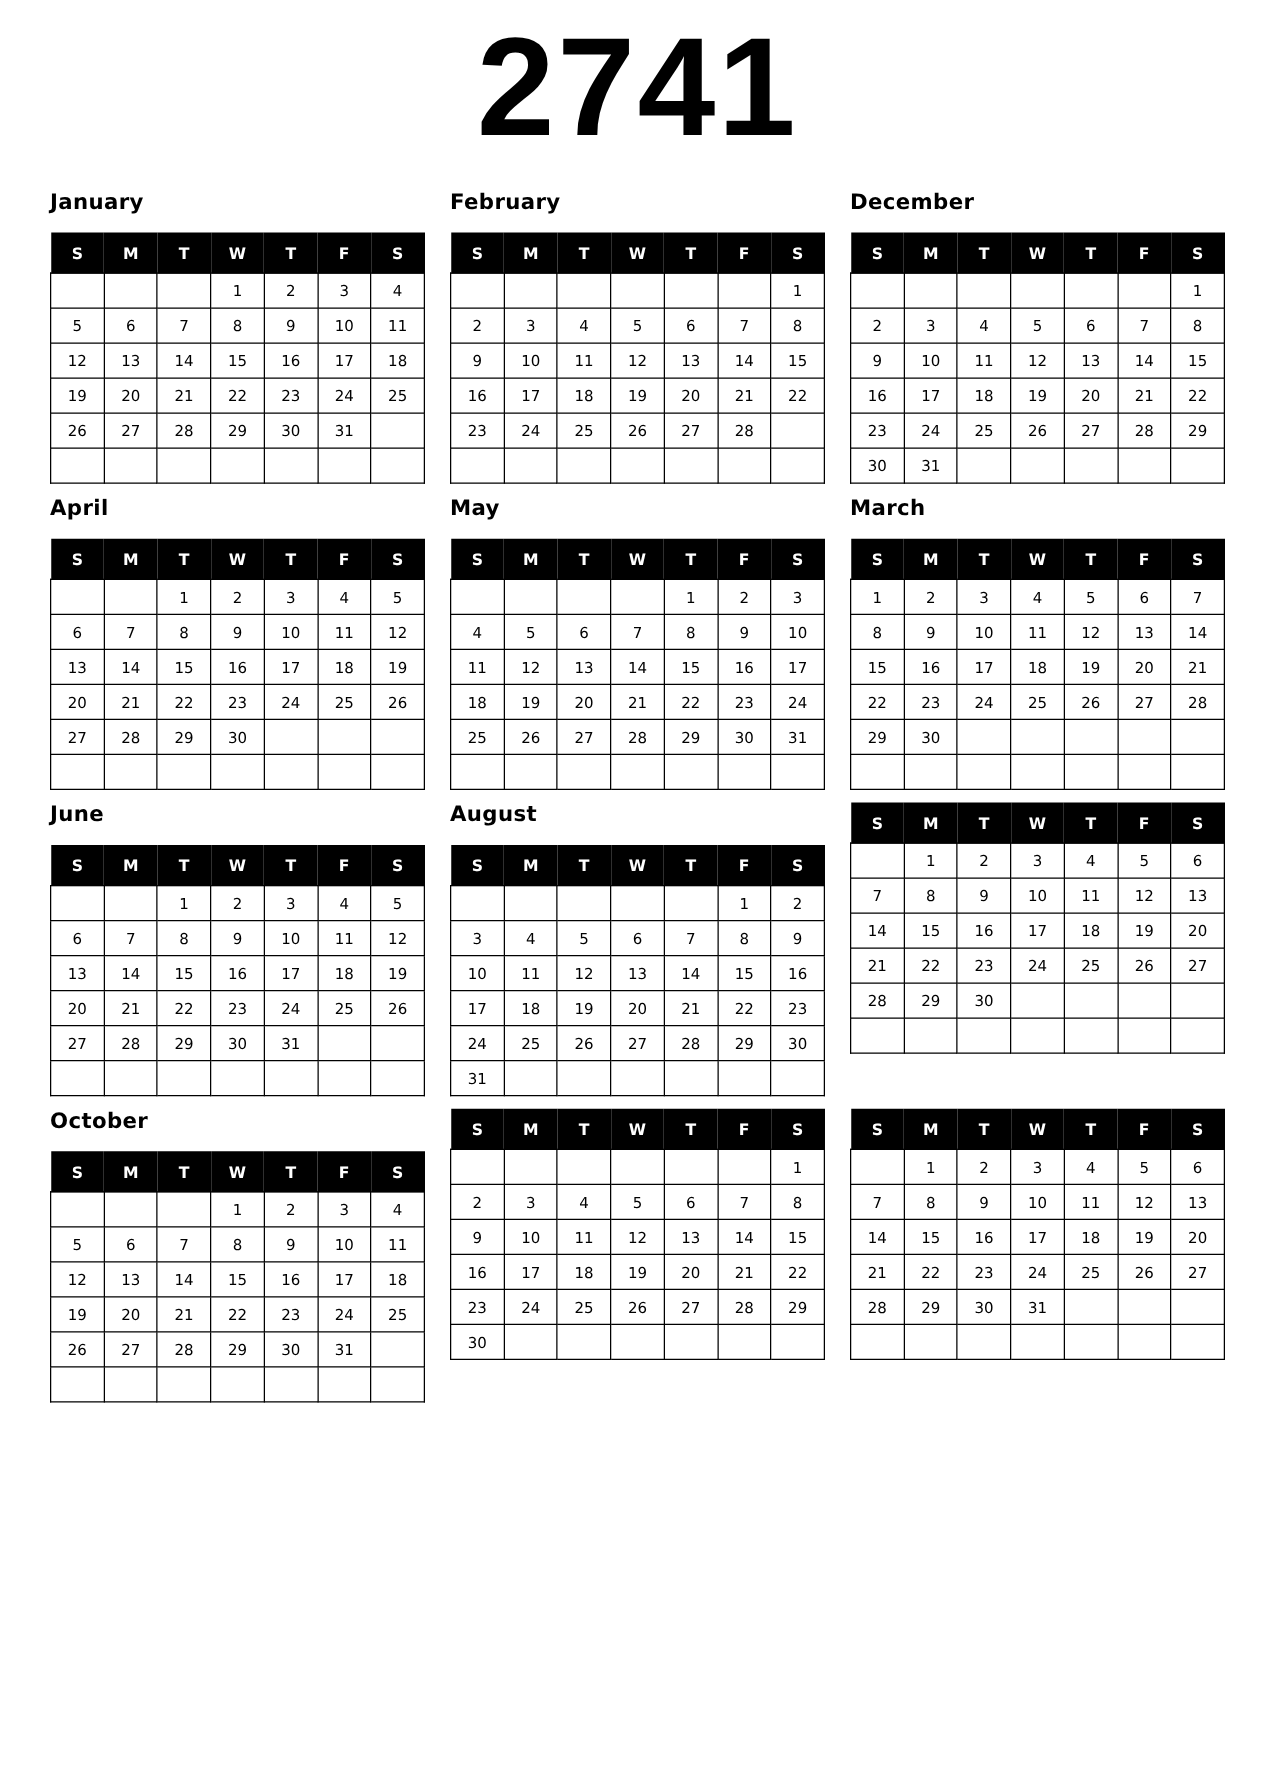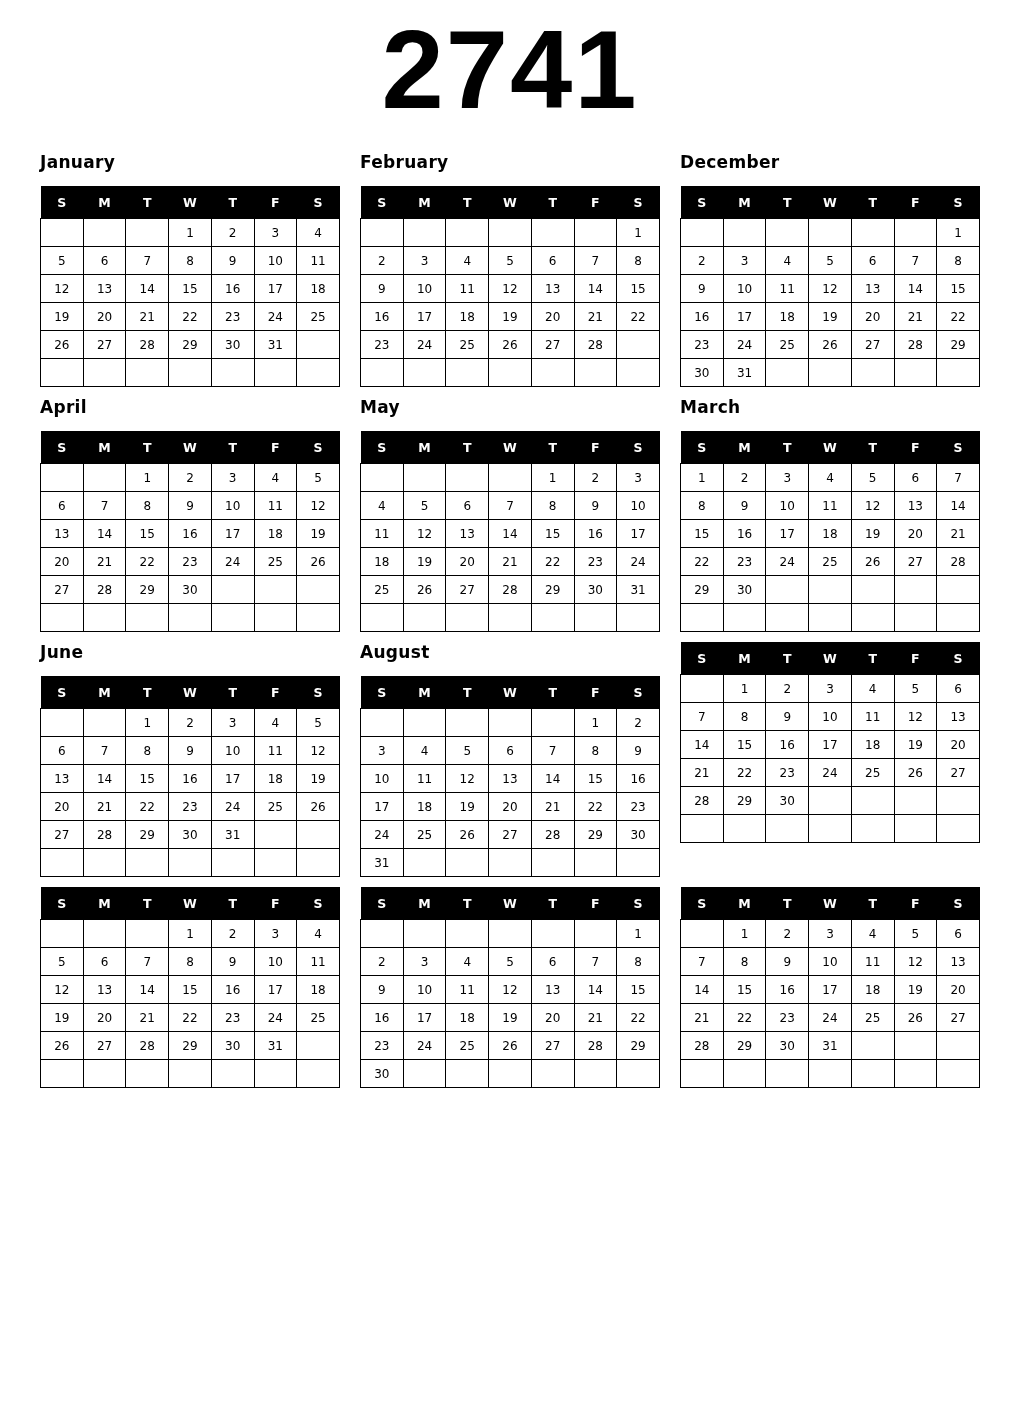--- a/index.html
+++ b/index.html
@@ -726,20 +726,21 @@
               <td></td>
               <td></td>
               <td></td>
               <td></td>
               <td></td>
             </tr>
           </tbody>
         </table>
       </div>
       <div class="month">
+        <div class="month-name">October</div>
         <table class="cal">
           <thead>
             <tr class="weekday-row">
               <th>S</th>
               <th>M</th>
               <th>T</th>
               <th>W</th>
               <th>T</th>
               <th>F</th>
               <th>S</th>

